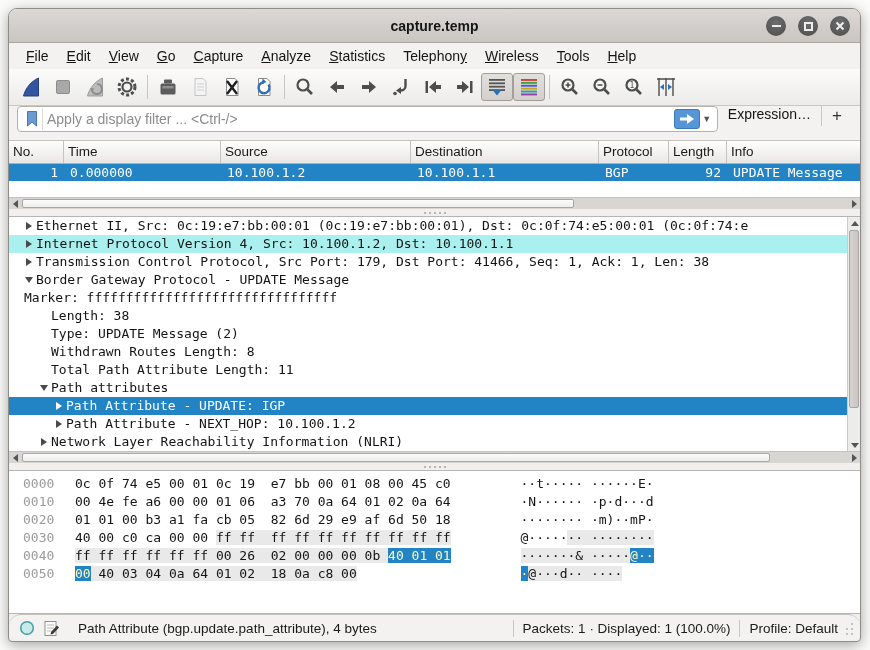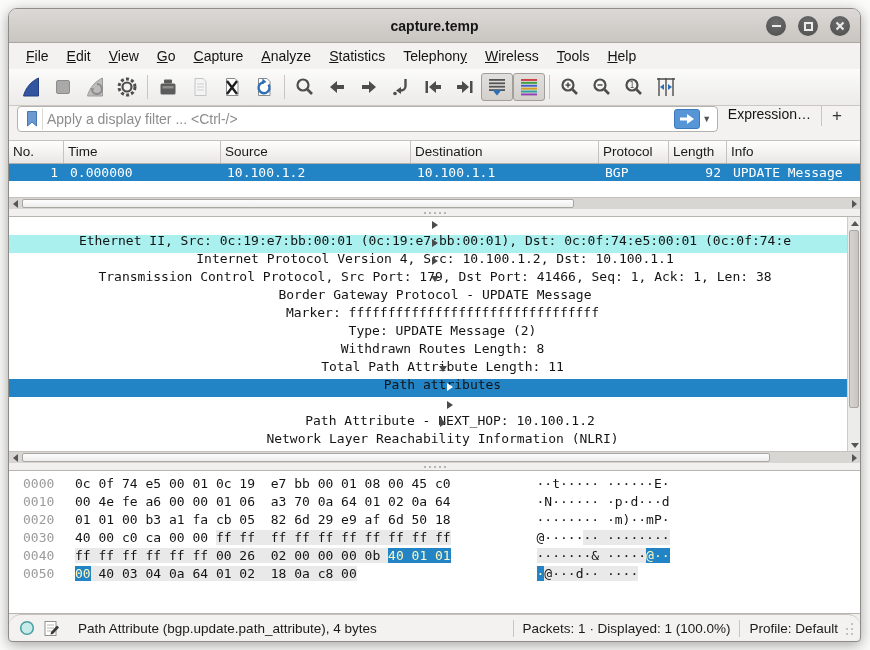--- a/index.html
+++ b/index.html
@@ -54,36 +54,36 @@
   .tri-r { width:0; height:0; border-left:5px solid #555; border-top:4px solid transparent; border-bottom:4px solid transparent; }
   .tri-u { width:0; height:0; border-bottom:5px solid #555; border-left:4px solid transparent; border-right:4px solid transparent; }
   .tri-d { width:0; height:0; border-top:5px solid #555; border-left:4px solid transparent; border-right:4px solid transparent; }
   .splitter { height:7px; flex:0 0 7px; display:flex; align-items:center; justify-content:center; }
   .grip { width:2px; height:2px; background:#a5a29e; border-radius:50%;
           box-shadow:5px 0 0 #a5a29e, 10px 0 0 #a5a29e, -5px 0 0 #a5a29e, -10px 0 0 #a5a29e; }
   
   .dwrap { flex:0 0 247px; display:flex; flex-direction:column; border-top:1px solid #b8b5b1; }
   .details { height:234px; flex:0 0 234px; background:#fff; position:relative; overflow:hidden;
              font:13px "DejaVu Sans Mono",monospace; color:#141414; }
-  .tl { height:18px; line-height:18px; white-space:pre; display:flex; align-items:center; width:840px;flex-direction:column; }
+  .tl { height:18px; line-height:18px; white-space:pre; display:flex; align-items:center; width:840px; }
   .tl.related { background:#aaf0ee; }
   .tl.selected { background:#2283c5; color:#fff; }
   .arrbox { width:15px; flex:0 0 15px; display:flex; align-items:center; justify-content:center; }
   .ar { width:0; height:0; border-left:6px solid #4a4a4a; border-top:4px solid transparent; border-bottom:4px solid transparent; }
   .ad { width:0; height:0; border-top:6px solid #4a4a4a; border-left:4px solid transparent; border-right:4px solid transparent; }
   .tl.selected .ar { border-left-color:#fff; }
   .vscroll { position:absolute; right:0; top:0; height:234px; width:13px; background:#ececea; border-left:1px solid #cfccc8; }
   .vthumb { position:absolute; left:1px; width:10px; background:linear-gradient(90deg,#d6d4d1,#c8c5c1); border:1px solid #aaa7a3; border-radius:2px; }
   .vsarrow { position:absolute; left:0; width:13px; height:12px; display:flex; align-items:center; justify-content:center; }
   
   .hexpane { flex:1; background:#fff; border-top:1px solid #b8b5b1; border-bottom:1px solid #b8b5b1; padding-top:5px; overflow:hidden; }
   .hexrow { height:18px; line-height:18px; white-space:pre; padding-left:14px; font:13px "DejaVu Sans Mono",monospace; color:#141414; }
   .off { color:#9b9b9b; display:inline-block; width:44px; }
   .hexcol { display:inline-block; width:49ch; margin-left:8px; }
-  .asc { margin-left:78px; }
+  .asc { margin-left:62px; }
   .seg-f { background:#e9e9e9; }
   .seg-s { background:#2283c5; color:#fef9c3; }
   
   .statusbar { height:27px; flex:0 0 27px; background:#f3f2f1; border-top:1px solid #c6c3bf;
                display:flex; align-items:center; padding:0 6px; font-size:13.5px; color:#1a1a1a;border-radius:12px; }
   .sb-icon { margin:0 4px; display:flex; align-items:center; }
   .sb-field { flex:1; padding-left:14px; }
   .sb-sep { width:1px; height:17px; background:#c9c6c2; margin:0 9px; }
   .gripdots { width:10px; height:14px; margin-left:6px; }
 </style>
@@ -325,26 +325,27 @@
       <div class="grip"></div>
     </div>
 
   <div class="dwrap">
     <div class="details">
       <div id="tree">
           <div class="tl" style="padding-left: 12px;"><span class="arrbox"><span class="ar"></span></span><span>Ethernet II, Src: 0c:19:e7:bb:00:01 (0c:19:e7:bb:00:01), Dst: 0c:0f:74:e5:00:01 (0c:0f:74:e</span></div>
           <div class="tl related" style="padding-left: 12px;"><span class="arrbox"><span class="ar"></span></span><span>Internet Protocol Version 4, Src: 10.100.1.2, Dst: 10.100.1.1</span></div>
           <div class="tl" style="padding-left: 12px;"><span class="arrbox"><span class="ar"></span></span><span>Transmission Control Protocol, Src Port: 179, Dst Port: 41466, Seq: 1, Ack: 1, Len: 38</span></div>
           <div class="tl" style="padding-left: 12px;"><span class="arrbox"><span class="ad"></span></span><span>Border Gateway Protocol - UPDATE Message</span></div>
-          <div class="tl" style="padding-left: 27px;"><span class="arrbox"></span><span>Marker: ffffffffffffffffffffffffffffffff</span></div>
+          <div class="tl" style=""><span class="arrbox"></span><span>Marker: ffffffffffffffffffffffffffffffff</span></div>
+          <div class="tl" style="padding-left: 27px;"><span class="arrbox"></span><span>Length: 38</span></div>
           <div class="tl" style="padding-left: 27px;"><span class="arrbox"></span><span>Type: UPDATE Message (2)</span></div>
           <div class="tl" style="padding-left: 27px;"><span class="arrbox"></span><span>Withdrawn Routes Length: 8</span></div>
           <div class="tl" style="padding-left: 27px;"><span class="arrbox"></span><span>Total Path Attribute Length: 11</span></div>
           <div class="tl" style="padding-left: 27px;"><span class="arrbox"><span class="ad"></span></span><span>Path attributes</span></div>
-          <div class="tl selected" style="padding-left: 42px;"><span class="arrbox"><span class="ar"></span></span><span>Path Expression - ORIGIN: IGP</span></div>
+          <div class="tl selected" style="padding-left: 42px;"><span class="arrbox"><span class="ar"></span></span><span>Path Attribute - UPDATE: IGP</span></div>
           <div class="tl" style="padding-left: 42px;"><span class="arrbox"><span class="ar"></span></span><span>Path Attribute - NEXT_HOP: 10.100.1.2</span></div>
           <div class="tl" style="padding-left: 27px;"><span class="arrbox"><span class="ar"></span></span><span>Network Layer Reachability Information (NLRI)</span></div>
         </div>
       <div class="vscroll">
         <div class="vsarrow" style="top:0">
             <div class="tri-u"></div>
           </div>
         <div class="vthumb" style="top:13px; height:178px;"></div>
         <div class="vsarrow" style="bottom:0">
             <div class="tri-d"></div>

